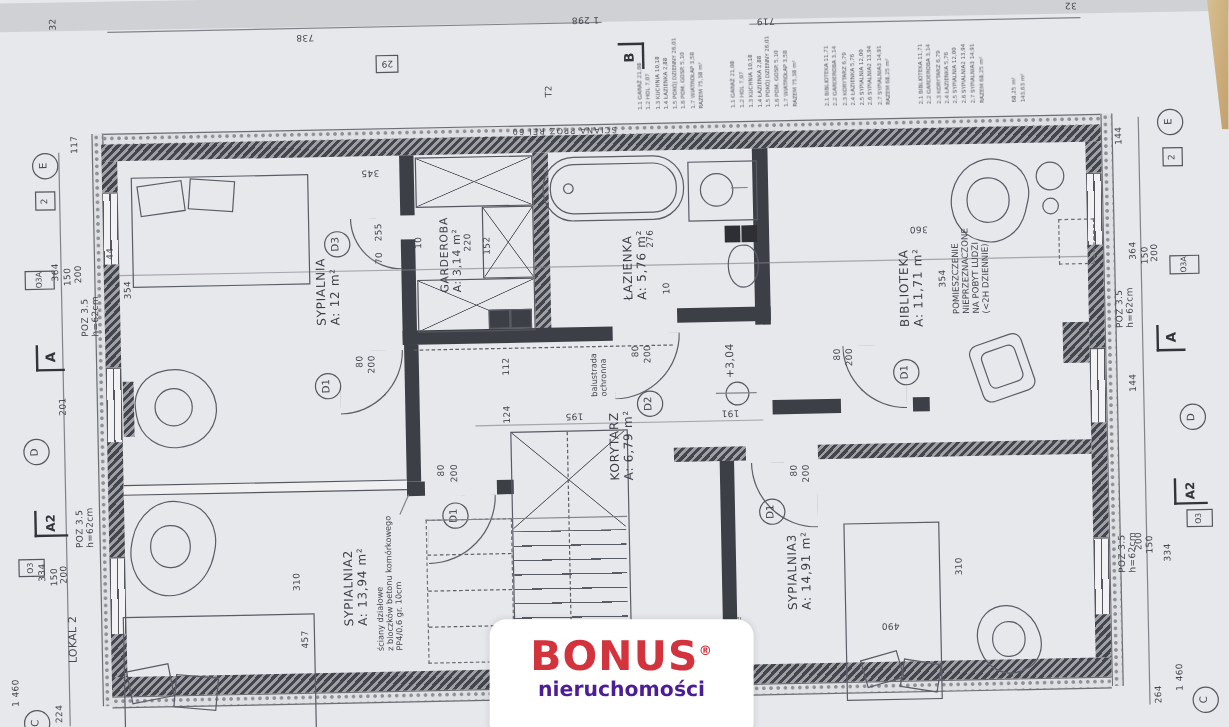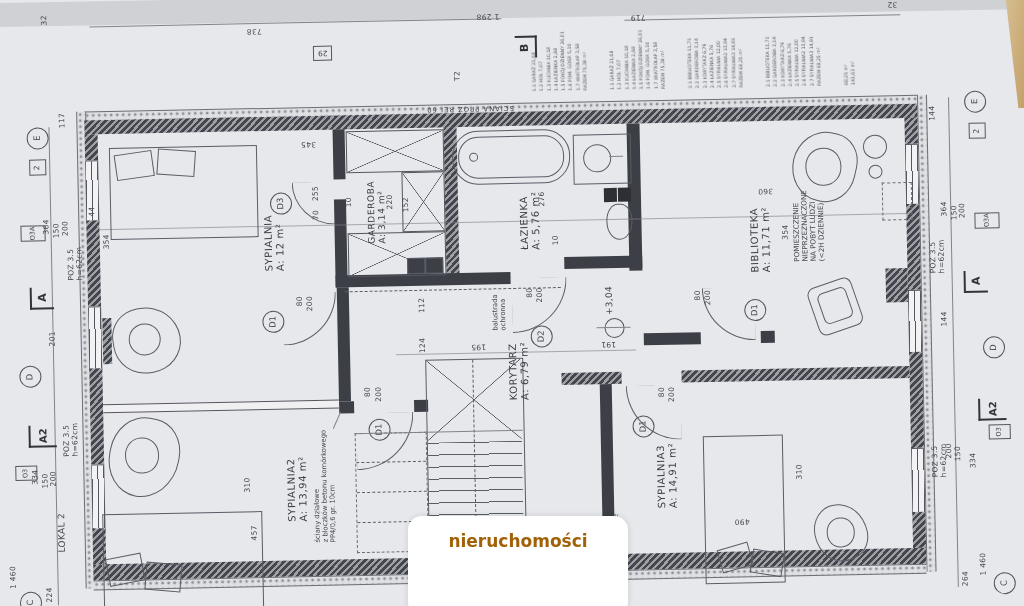--- a/index.html
+++ b/index.html
@@ -406,14 +406,15 @@
     </div>
   <div class="abs vt dim" style="left:966px;top:462px;">334</div>
   <div class="abs vt dim" style="left:956px;top:580px;">264</div>
   <div class="abs vt dim" style="left:974px;top:562px;">1 460</div>
   <div class="abs circ" style="left:988px;top:582px;width:20px;height:20px;">
       <span class="vt">C</span>
     </div>
 </div>
 
 <div id="logo">
-  <div class="b2" style="color:#a16207;">nieruchomości</div>
+  <div class="b1" style="color:#d2333c;"><span>BONUS</span><sup>®</sup></div>
+  <div class="b2" style="color:#4c1d95;">nieruchomości</div>
 </div>
 
 </body></html>

